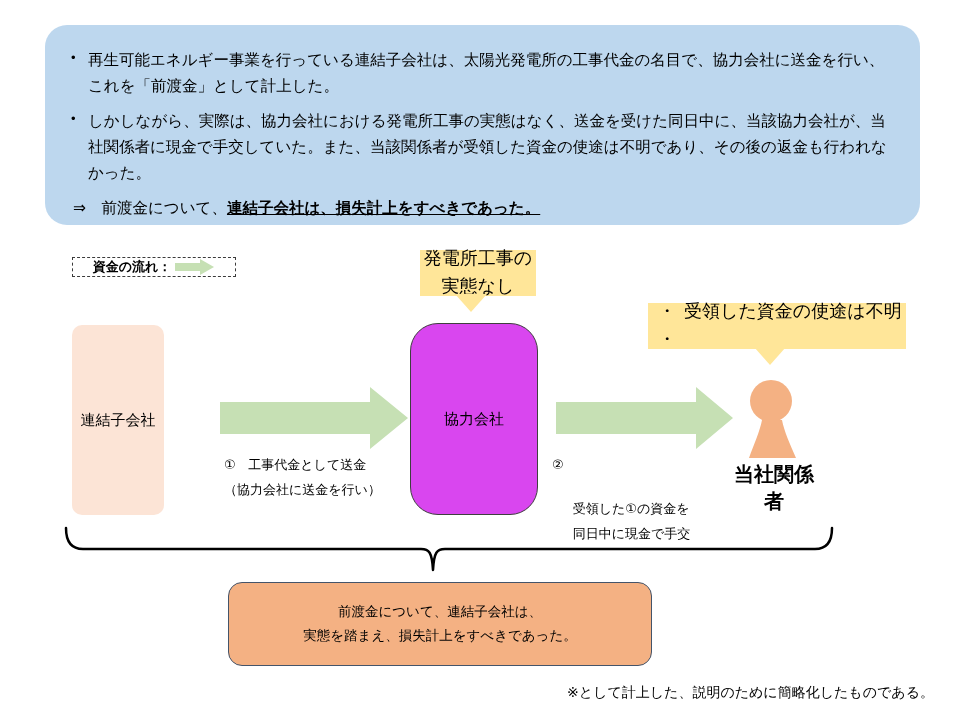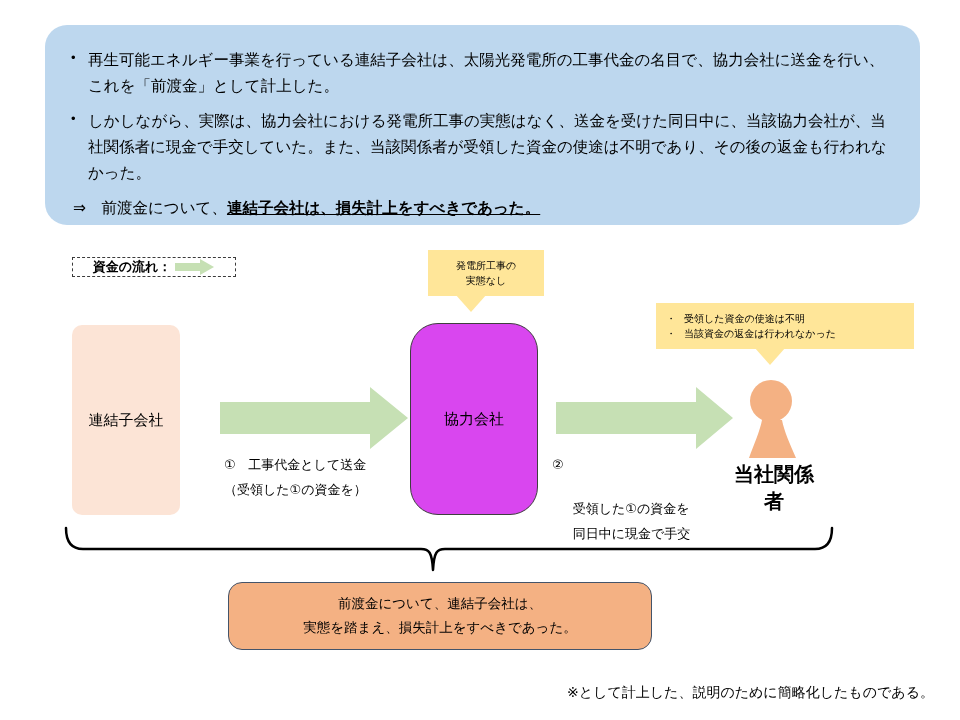--- a/index.html
+++ b/index.html
@@ -24,21 +24,21 @@
   
   .legend {
     left:72px; top:257px; width:164px; height:20px;
     border:1px dashed #3b3b3b; background:#ffffff;
     display:flex; align-items:center; justify-content:center; gap:4px;
   }
   .legend-label { font-weight:bold; font-size:13px; }
 
   
   .callout {
-    background:#FFE699; font-size:10px; line-height:1.55;margin-left:8px;
+    background:#FFE699; font-size:18px; line-height:1.55;
   }
   .callout-construction {
     left:420px; top:250px; width:116px; height:46px;
     display:flex; flex-direction:column; align-items:center; justify-content:center;
     text-align:center;
   }
   .callout-usage {
     left:648px; top:303px; width:258px; height:46px;
     display:flex; flex-direction:column; justify-content:center;
     padding-left:10px;
@@ -51,42 +51,42 @@
   }
   .pointer-construction { left:455px; top:294px; }
   .pointer-usage { left:754px; top:347px; }
 
   
   .entity-box {
     display:flex; align-items:center; justify-content:center;
     font-size:15px; text-align:center;
   }
   .box-subsidiary {
-    left:72px; top:325px; width:108px; height:190px;
+    left:72px; top:325px; width:92px; height:190px;
     background:#FCE4D6; border-radius:10px;
   }
   .box-partner {
     left:410px; top:323px; width:128px; height:192px;
     background:#d946ef; border:1.5px solid #3f3f3f; border-radius:28px;
   }
 
   
   .step-label { font-size:13px; line-height:25px; }
   .step1-label { left:224px; top:452px; width:205px; }
   .step2-label { left:552px; top:452px; width:200px; display:flex; gap:9px; }
 
   
   .insider-label {
     left:728px; top:461px; width:92px; text-align:center;
     font-weight:bold; font-size:20px;
   }
 
   
   .conclusion-box {
-    left:228px; top:582px; width:424px; height:68px;
+    left:228px; top:582px; width:424px; height:84px;
     background:#F4B183; border:1px solid #44546A; border-radius:14px;
     display:flex; flex-direction:column; align-items:center; justify-content:center;
     font-size:13.5px; line-height:1.8; text-align:center;
   }
 
   
   .footnote { left:440px; top:684px; width:494px; text-align:right; font-size:14px; }
 
   svg { display:block; }
 </style>
@@ -120,21 +120,20 @@
 </div>
 <div class="abs pointer-down pointer-construction"></div>
 
 <div class="abs callout callout-usage">
   <div class="row">
     <span>・</span>
     <span>受領した資金の使途は不明</span>
   </div>
   <div class="row">
     <span>・</span>
-    <span>当該資金の返金は行われなかった</span>
   </div>
 </div>
 <div class="abs pointer-down pointer-usage"></div>
 
 <div class="abs entity-box box-subsidiary">
   <span>連結子会社</span>
 </div>
 <div class="abs entity-box box-partner">
   <span>協力会社</span>
 </div>
@@ -145,21 +144,21 @@
 
 <svg class="abs" style="left:556px; top:386px;" width="178" height="64" viewBox="0 0 178 64">
   <polygon points="0,16 140,16 140,1 177,32 140,63 140,48 0,48" fill="#C6E0B4"></polygon>
 </svg>
 
 <div class="abs step-label step1-label">
   <div>
     <span>①</span>
     <span style="margin-left:9px;">工事代金として送金</span>
   </div>
-  <div>（受領した①の資金を）</div>
+  <div>（協力会社に送金を行い）</div>
 </div>
 
 <div class="abs step-label step2-label">
   <span>②</span>
   <span>
     <span style="display:block;margin-top:44px;">受領した①の資金を</span>
     <span style="display:block;">同日中に現金で手交</span>
   </span>
 </div>
 

